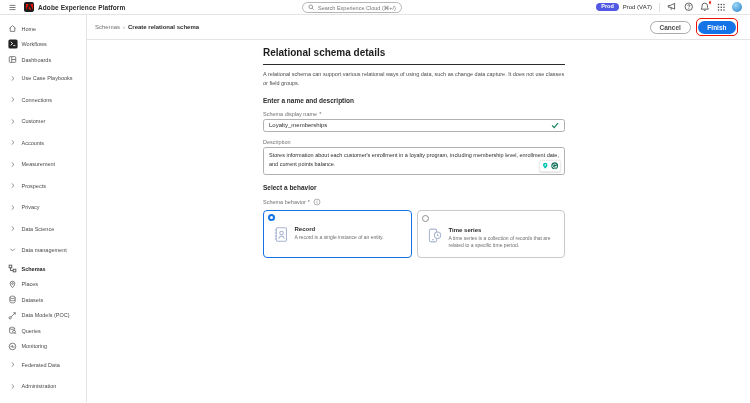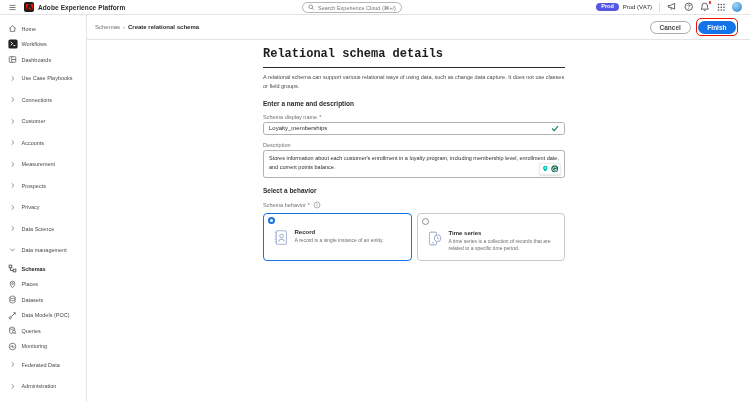--- a/index.html
+++ b/index.html
@@ -58,22 +58,22 @@
   .btn { height:13px; padding:0 9px; border-radius:7px; font-size:6.5px; font-weight:700;
          display:flex; align-items:center; cursor:pointer; font-family:inherit; }
   .btn-cancel { background:#fff; border:1px solid #aaa; color:#4b4b4b; }
   .btn-finish { background:var(--accent); border:none; color:#fff; }
   .annotation-box { border:1.5px solid var(--annotation); border-radius:5px; padding:1.5px;
                     margin-left:5px; display:flex; }
 
   
   .content { padding:7px 0 0 176px; }
   .col { width:302px; }
-  .page-title { font-size:12px; font-weight:700; color:#1d1d1d; padding-bottom:6px;
-                border-bottom:1.5px solid #2c2c2c;font-family:Liberation Mono, monospace; }
+  .page-title { font-size:10px; font-weight:700; color:#1d1d1d; padding-bottom:6px;
+                border-bottom:1.5px solid #2c2c2c; }
   .intro { margin-top:5px; font-size:5.5px; line-height:1.65; color:#4b4b4b; }
   .sec-heading { margin-top:9px; font-size:6.5px; font-weight:700; color:#2c2c2c; }
   .field-label { margin-top:7px; display:flex; align-items:center; gap:2px;
                  font-size:5.5px; color:#717171; }
   .req { color:#717171; font-size:5.5px; }
   .text-input { margin-top:2px; height:12.5px; border:1px solid #b1b1b1; border-radius:2.5px;
                 display:flex; align-items:center; padding:0 5px; background:#fff; }
   .text-input .val { font-size:6px; color:#2c2c2c; flex:1; }
   .textarea { margin-top:2px; height:28px; border:1px solid #b1b1b1; border-radius:2.5px;
               padding:3.5px 5px; font-size:5.5px; line-height:1.55; color:#2c2c2c;

